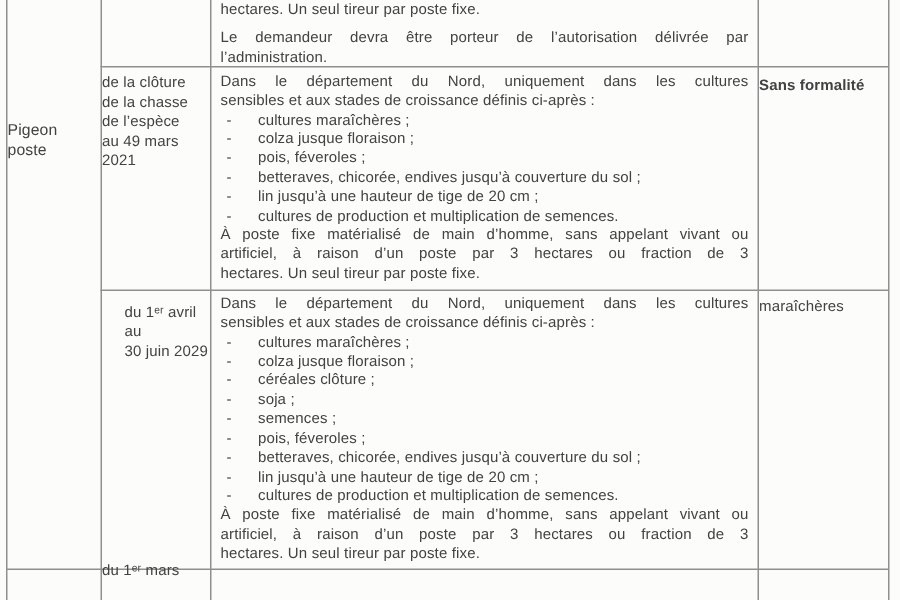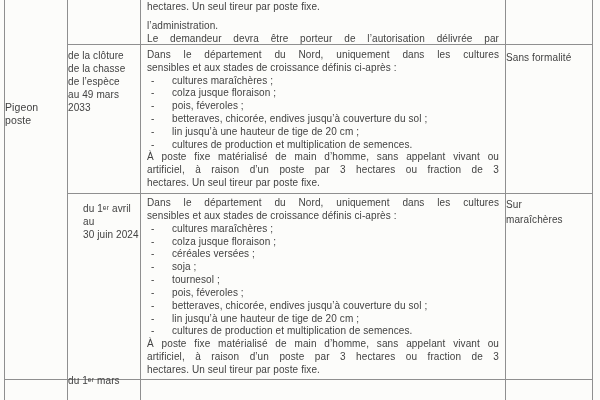--- a/index.html
+++ b/index.html
@@ -32,46 +32,46 @@
   <div class="vline" style="left:4px;"></div>
   <div class="vline" style="left:67px;"></div>
   <div class="vline" style="left:140px;"></div>
   <div class="vline" style="left:505px;"></div>
   <div class="vline" style="left:592px;"></div>
 
   <div class="hline" style="top:44px;left:67px;width:525px;"></div>
   <div class="hline" style="top:193px;left:67px;width:525px;"></div>
   <div class="hline" style="top:379px;left:4px;width:588px;"></div>
 
-  <div class="cell species center" style="left:5px;top:81px;width:61px;margin-top:20px;">
+  <div class="cell species center" style="left:5px;top:81px;width:61px;">
       <div class="ln">Pigeon</div>
       <div class="ln">poste</div>
     </div>
 
   <div class="cell period center" style="left:68px;top:49px;width:71px;">
       <div class="ln">de la clôture</div>
       <div class="ln">de la chasse</div>
       <div class="ln">de l’espèce</div>
       <div class="ln">au 49 mars</div>
-      <div class="ln">2033</div>
+      <div class="ln">2021</div>
     </div>
   <div class="cell period center" style="left:83px;top:202px;width:71px;">
       <div class="ln">du 1ᵉʳ avril</div>
       <div class="ln">au</div>
-      <div class="ln">30 juin 2024</div>
+      <div class="ln">30 juin 2029</div>
     </div>
   <div class="cell period center" style="left:68px;top:374px;width:71px;">
       <div class="ln">du 1ᵉʳ mars</div>
     </div>
 
   <div class="cell" style="left:147px;top:1px;width:352px;line-height:12.4px;">
       <div class="ln">hectares. Un seul tireur par poste fixe.</div>
       <div class="pgap"></div>
+      <div class="ln just">Le demandeur devra être porteur de l’autorisation délivrée par</div>
       <div class="ln">l’administration.</div>
-      <div class="ln just">Le demandeur devra être porteur de l’autorisation délivrée par</div>
     </div>
   <div class="cell" style="left:147px;top:49px;width:352px;">
       <div class="ln just">Dans le département du Nord, uniquement dans les cultures</div>
       <div class="ln">sensibles et aux stades de croissance définis ci-après :</div>
       <div class="bl">
         <span class="dash">-</span>
         <span>cultures maraîchères ;</span>
       </div>
       <div class="bl">
         <span class="dash">-</span>
@@ -103,29 +103,29 @@
       <div class="bl">
         <span class="dash">-</span>
         <span>cultures maraîchères ;</span>
       </div>
       <div class="bl">
         <span class="dash">-</span>
         <span>colza jusque floraison ;</span>
       </div>
       <div class="bl">
         <span class="dash">-</span>
-        <span>céréales versées ;</span>
+        <span>céréales clôture ;</span>
       </div>
       <div class="bl">
         <span class="dash">-</span>
         <span>soja ;</span>
       </div>
       <div class="bl">
         <span class="dash">-</span>
-        <span>tournesol ;</span>
+        <span>semences ;</span>
       </div>
       <div class="bl">
         <span class="dash">-</span>
         <span>pois, féveroles ;</span>
       </div>
       <div class="bl">
         <span class="dash">-</span>
         <span>betteraves, chicorée, endives jusqu’à couverture du sol ;</span>
       </div>
       <div class="bl">
@@ -134,21 +134,20 @@
       </div>
       <div class="bl">
         <span class="dash">-</span>
         <span>cultures de production et multiplication de semences.</span>
       </div>
       <div class="ln just">À poste fixe matérialisé de main d’homme, sans appelant vivant ou</div>
       <div class="ln just">artificiel, à raison d’un poste par 3 hectares ou fraction de 3</div>
       <div class="ln">hectares. Un seul tireur par poste fixe.</div>
     </div>
 
-  <div class="cell center" style="left:506px;top:52px;width:85px;">
+  <div class="cell center" style="left:506px;top:52px;width:85px;font-weight:bold;">
       <div class="ln">Sans formalité</div>
     </div>
   <div class="cell center formality-multi" style="left:506px;top:197px;width:85px;">
-      <div class="ln">Sur</div>
       <div class="ln">maraîchères</div>
     </div>
 
 </div>
 
 </body></html>

